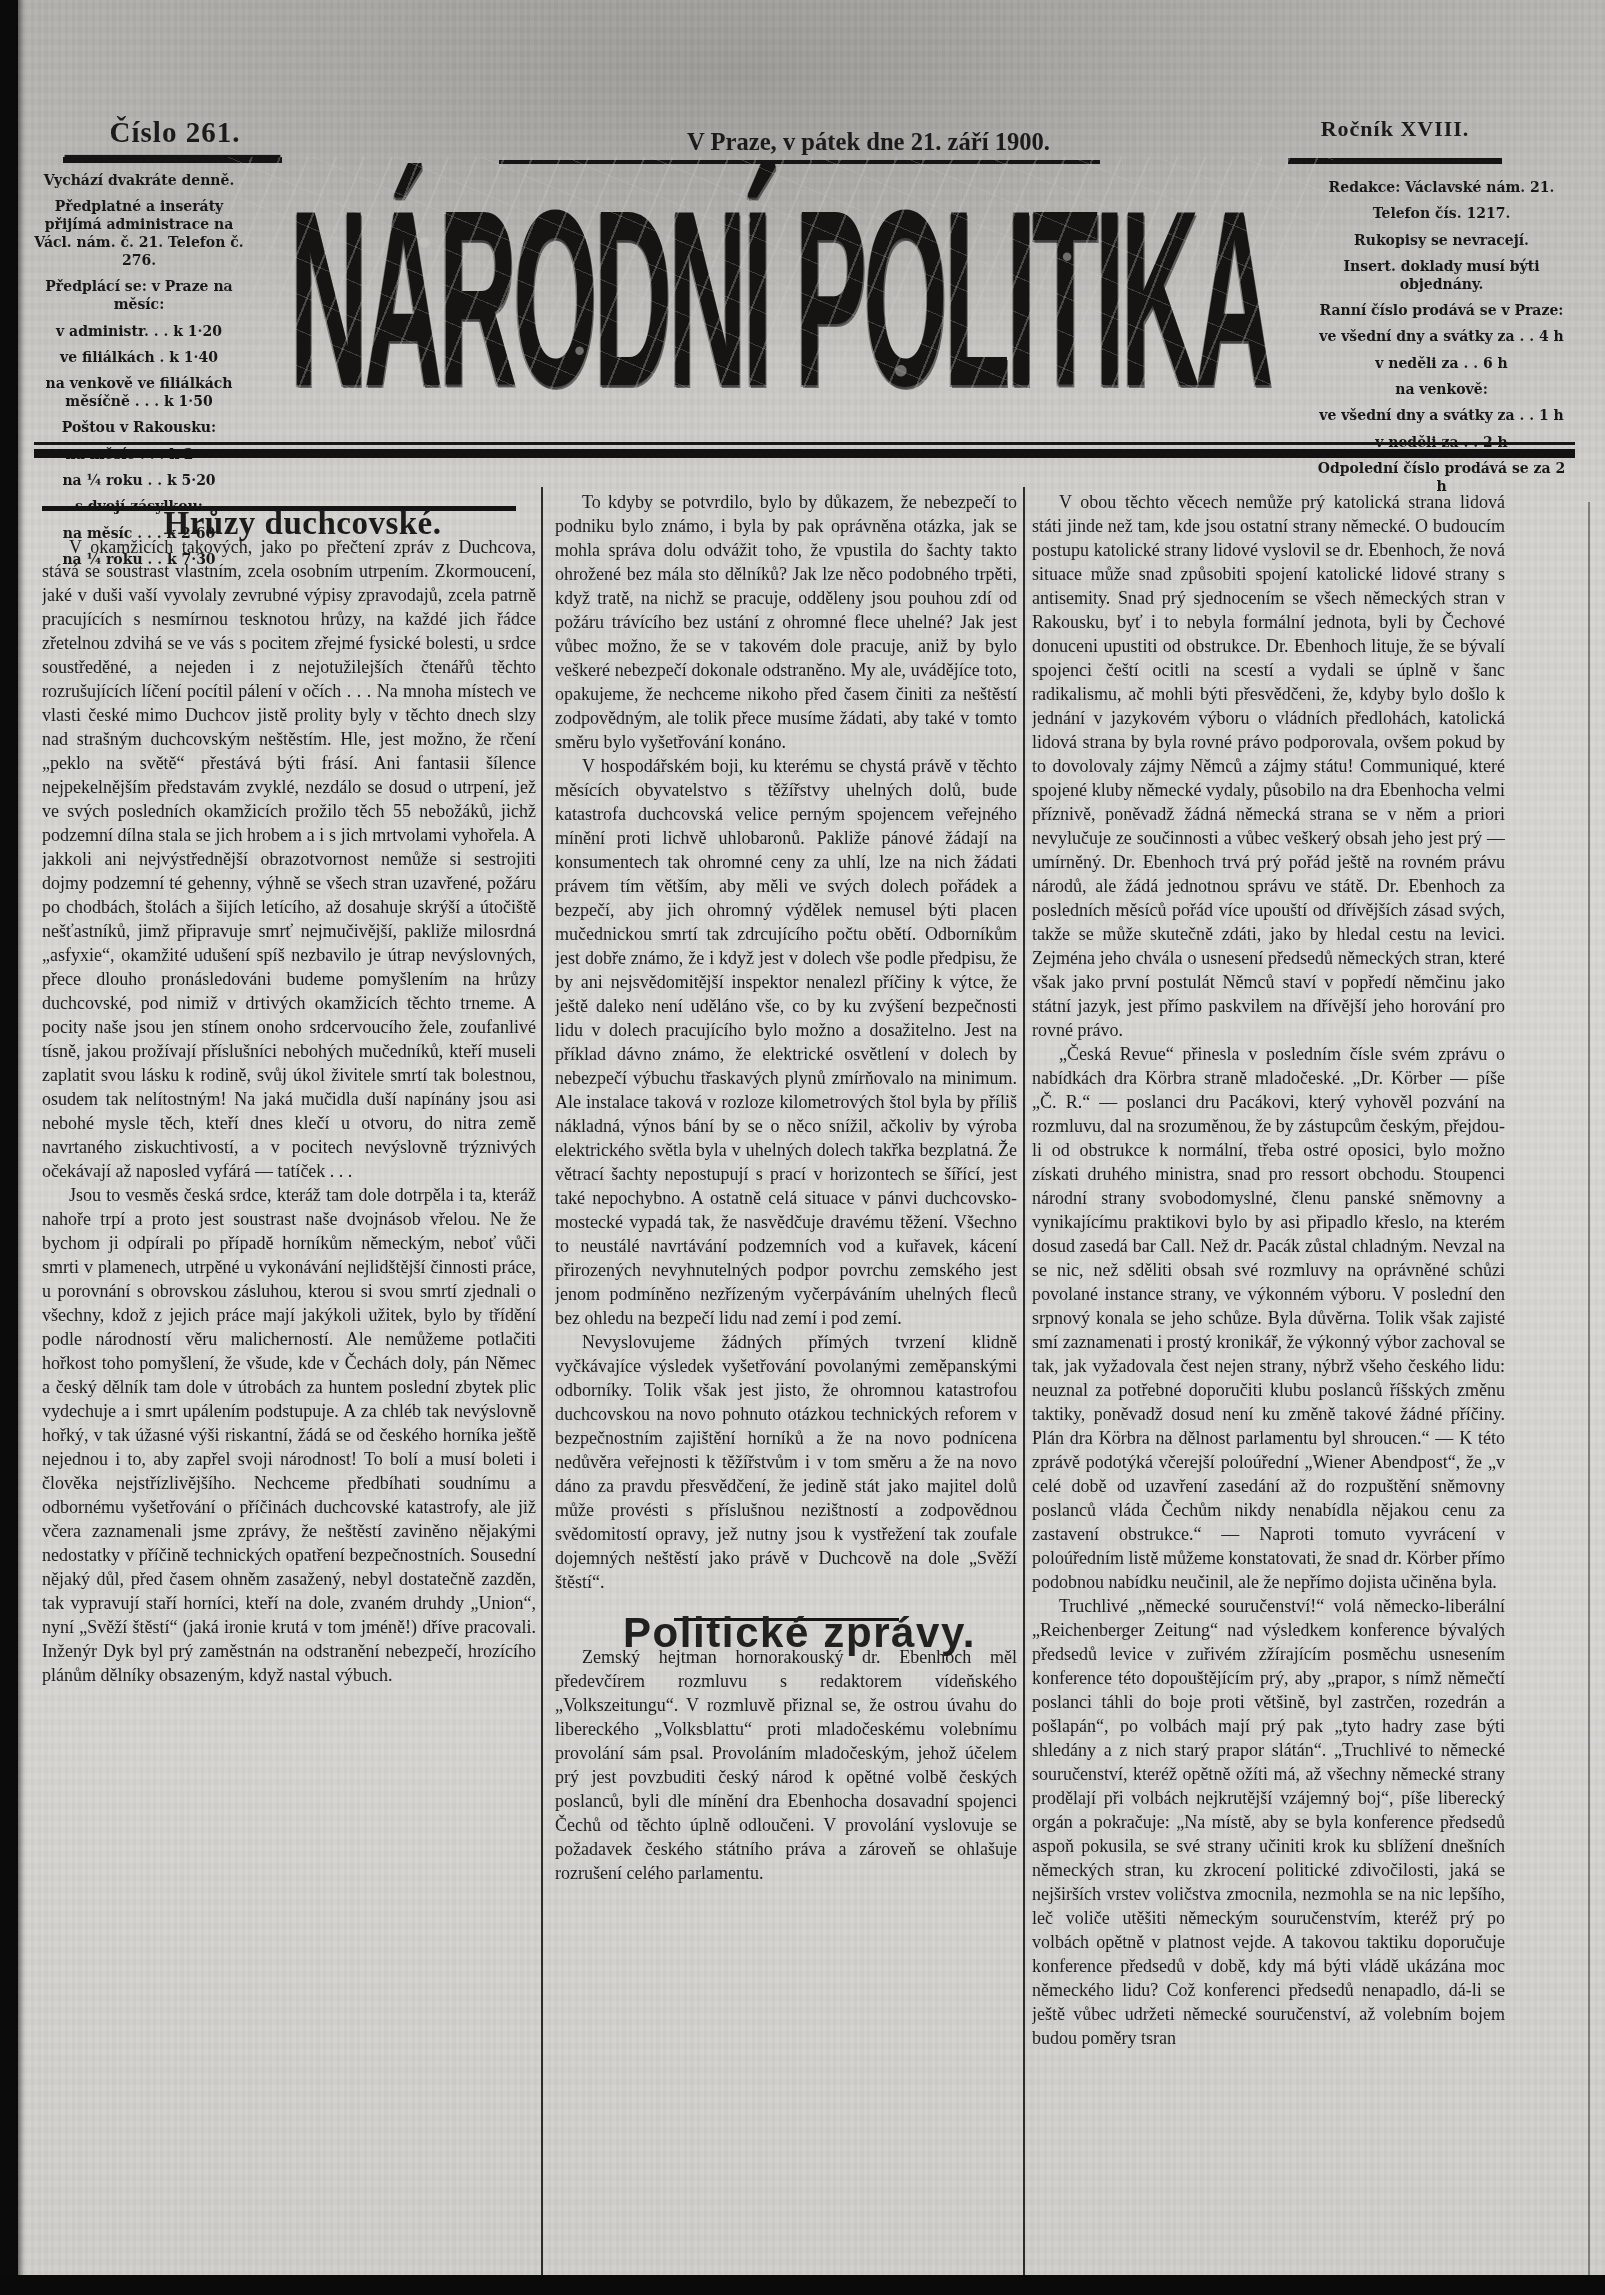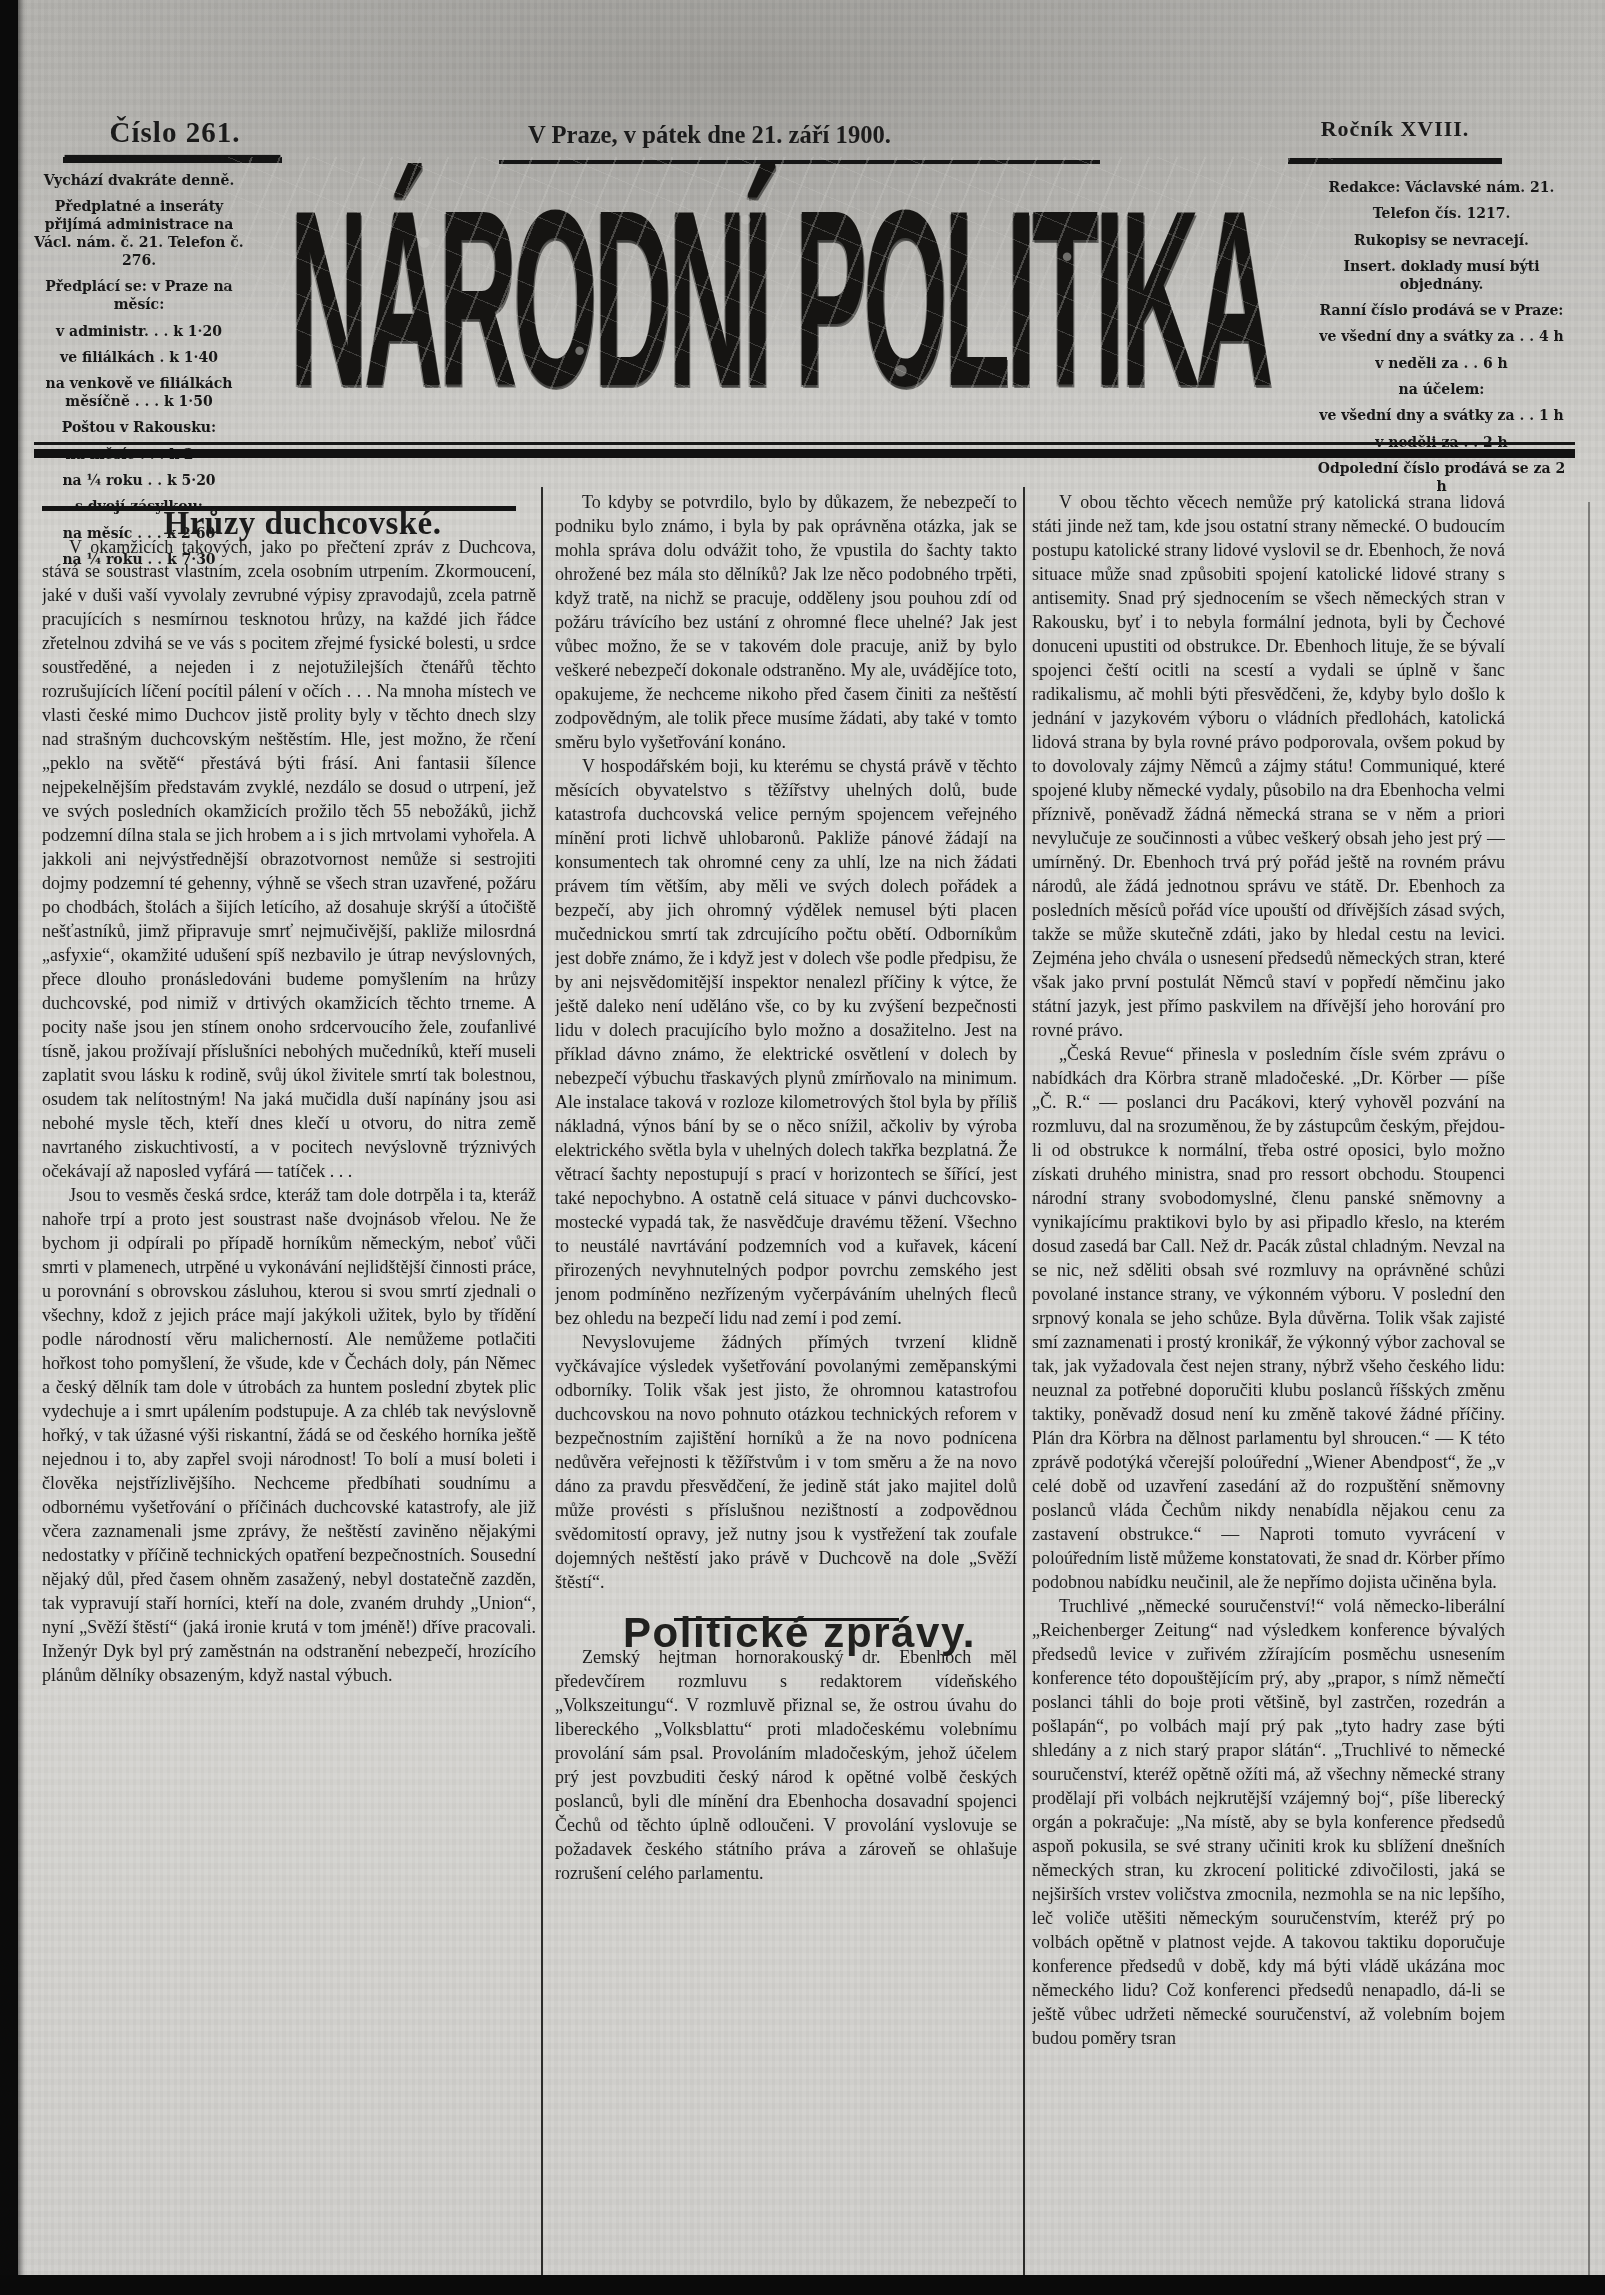--- a/index.html
+++ b/index.html
@@ -16,21 +16,21 @@
       repeating-linear-gradient(0deg, rgba(255,255,255,.04) 0 5.7px, rgba(0,0,0,.03) 5.7px 12px);}
   .edge-left{position:absolute;left:0;top:0;width:18px;height:2295px;background:#0b0b0b;}
   .edge-left-soft{position:absolute;left:18px;top:0;width:7.3px;height:2295px;background:linear-gradient(90deg,rgba(0,0,0,.45),transparent);}
   .bottom-bar{position:absolute;left:0;bottom:0;width:1605px;height:20px;background:#0a0a0a;}
   .right-edge{position:absolute;left:1588px;top:502px;width:2.1px;height:1774px;background:rgba(60,60,58,.55);}
 
   
   .issue{position:absolute;left:89px;top:116px;width:172px;text-align:center;
          font-size:29px;font-weight:bold;letter-spacing:1px;}
   .issue-rule{position:absolute;left:63px;top:157px;width:219px;height:5.7px;background:#141414;box-shadow:0 -3.7px 0 -1.6px #141414;}
-  .dateline{position:absolute;left:528px;top:121px;width:522px;text-align:left;
+  .dateline{position:absolute;left:528px;top:128px;width:522px;text-align:right;
             font-size:24.6px;font-weight:bold;}
   .dateline-rule{position:absolute;left:499px;top:160px;width:601px;height:4.2px;background:#151515;box-shadow:0 5.2px 0 -2.1px rgba(20,20,20,.55);}
   .volume{position:absolute;left:1280px;top:116px;width:230px;text-align:center;
           font-size:22px;font-weight:bold;letter-spacing:1px;}
   .volume-rule{position:absolute;left:1288px;top:158px;width:214px;height:5.7px;background:#141414;}
 
   .side-info{position:absolute;width:214px;text-align:center;font-weight:bold;
              font-size:14px;line-height:1.28;font-family:"DejaVu Serif",serif;color:#171717;}
   .side-info p{margin:0 0 8.4px 0;}
   .left-info{left:32px;top:172px;}
@@ -110,21 +110,21 @@
   </div>
 
   <div class="side-info right-info">
       <p>Redakce: Václavské nám. 21.</p>
       <p>Telefon čís. 1217.</p>
       <p>Rukopisy se nevracejí.</p>
       <p>Insert. doklady musí býti objednány.</p>
       <p>Ranní číslo prodává se v Praze:</p>
       <p>ve všední dny a svátky za . . 4 h</p>
       <p>v neděli za . . 6 h</p>
-      <p>na účelem:</p>
+      <p>na venkově:</p>
       <p>ve všední dny a svátky za . . 1 h</p>
       <p>v neděli za . . 2 h</p>
       <p>Odpolední číslo prodává se za 2 h</p>
     </div>
 
   <div class="head-rule"></div>
   <div class="head-rule2"></div>
 
   <div class="vrule vrule-1"></div>
   <div class="vrule vrule-2"></div>

